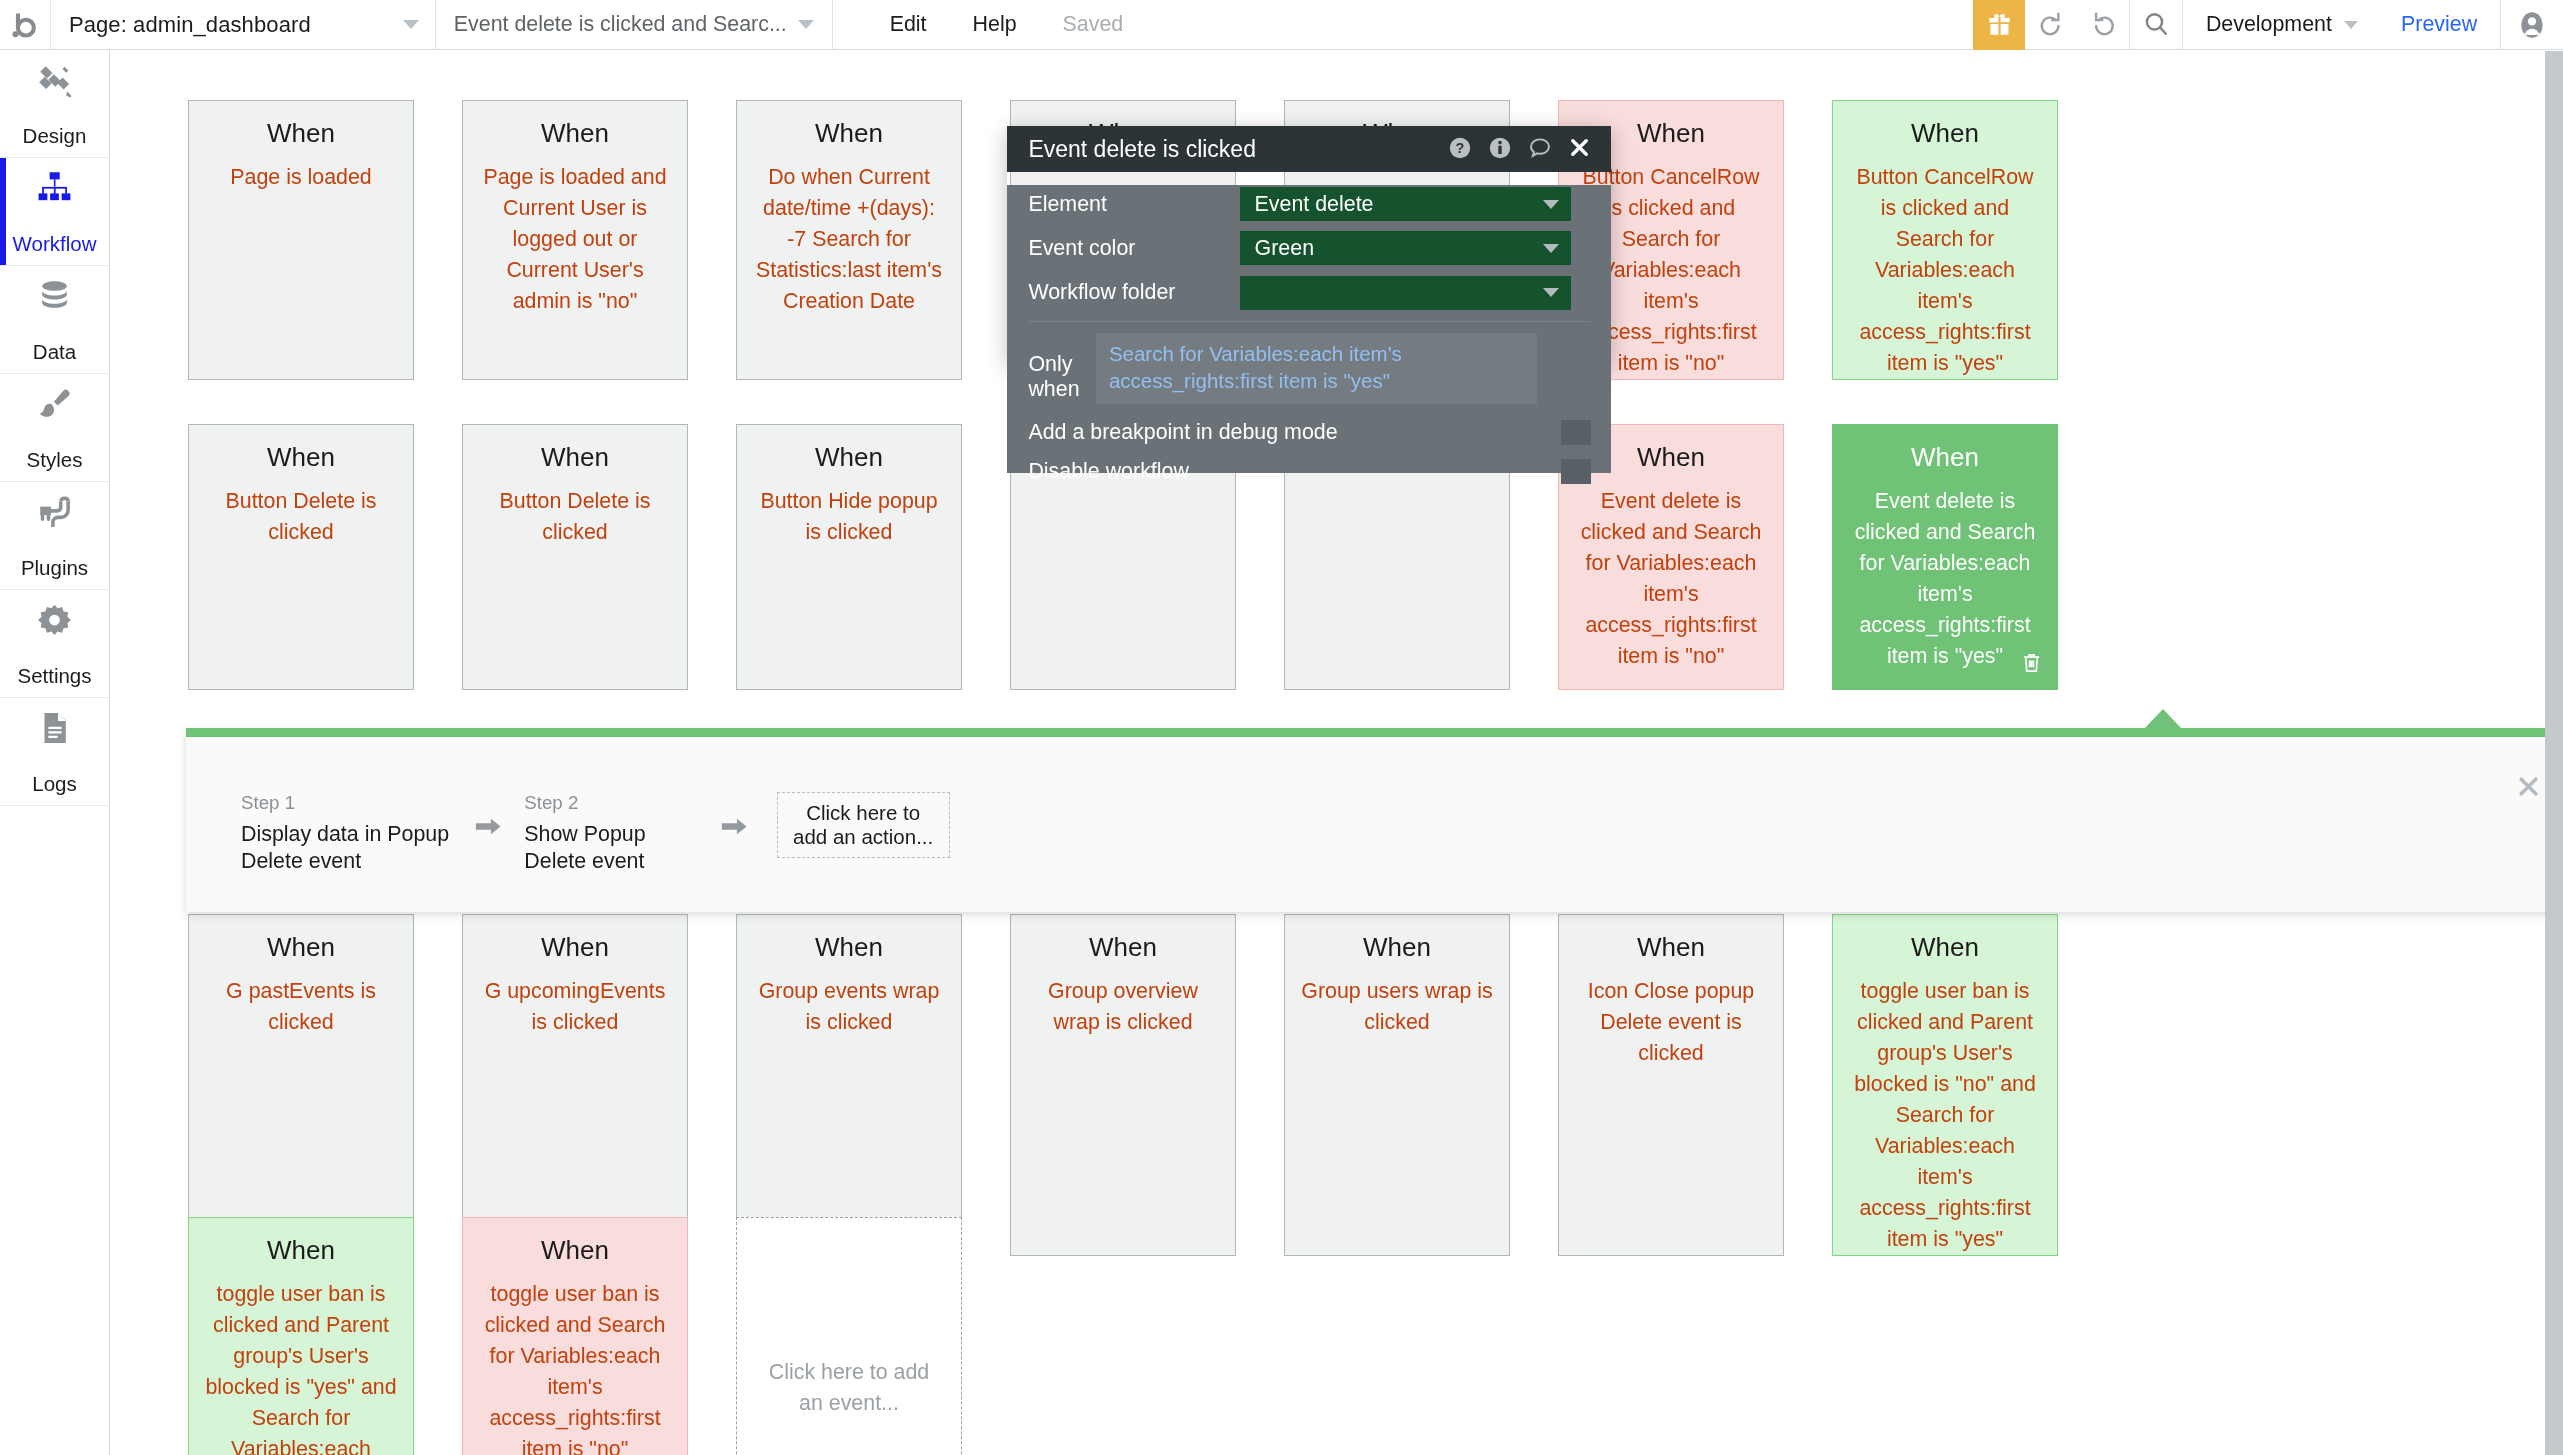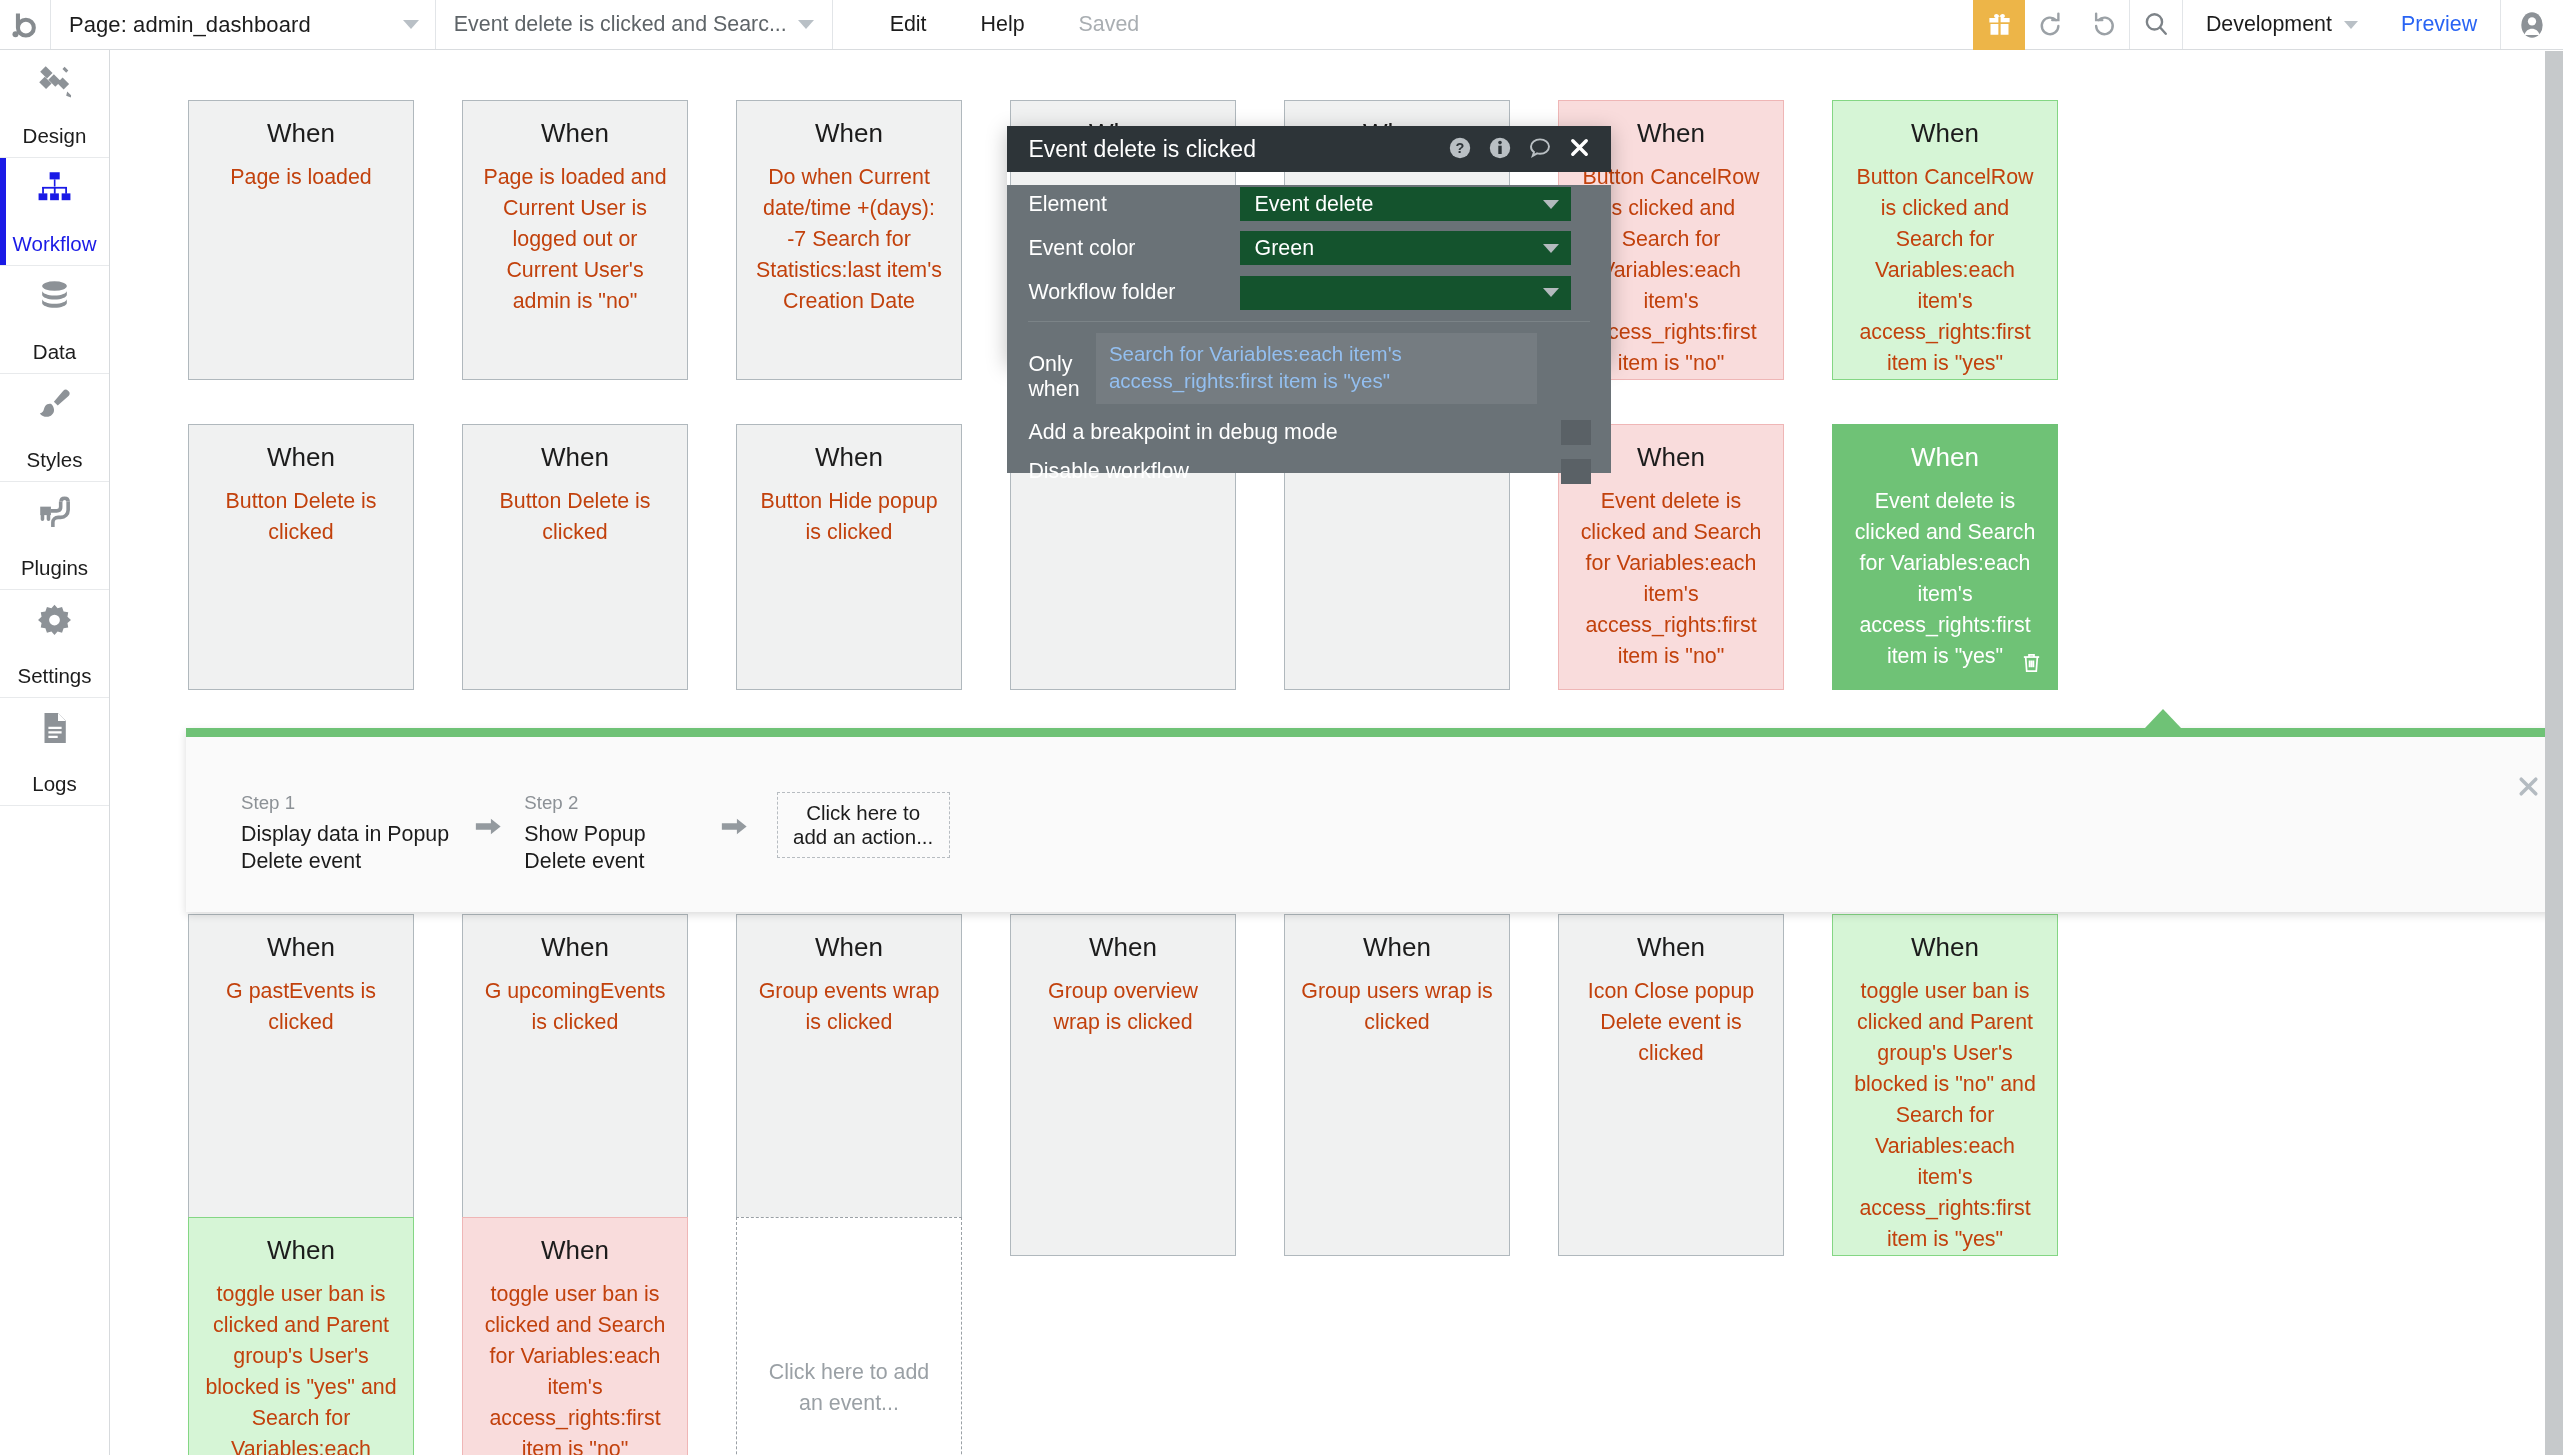--- a/index.html
+++ b/index.html
@@ -36,21 +36,21 @@
     border-left: 8px solid transparent;
     border-right: 8px solid transparent;
     border-top: 9px solid #b9c0c6;
   }
   .tb-wfsel {
     width: 396px; display: flex; align-items: center; padding: 0 18px;
   }
   .tb-wfsel .label {
     font-size: 21.4px; color: #5e6468; white-space: nowrap; overflow: hidden;
   }
-  .tb-menu { display: flex; align-items: center; padding-left: 34px; gap: 8px; }
+  .tb-menu { display: flex; align-items: center; padding-left: 34px; gap: 0; }
   .tb-menu .mi {
     font-size: 21.4px; color: #1c1c1c; padding: 0 23px; line-height: 49px;
   }
   .tb-menu .mi.saved { color: #a9aeb2; }
   .tb-right {
     margin-left: auto; display: flex; align-items: stretch;
   }
   .tb-gift {
     width: 52px; background: #edb548; display: flex; align-items: center; justify-content: center;
     align-self: center; height: 50px;

